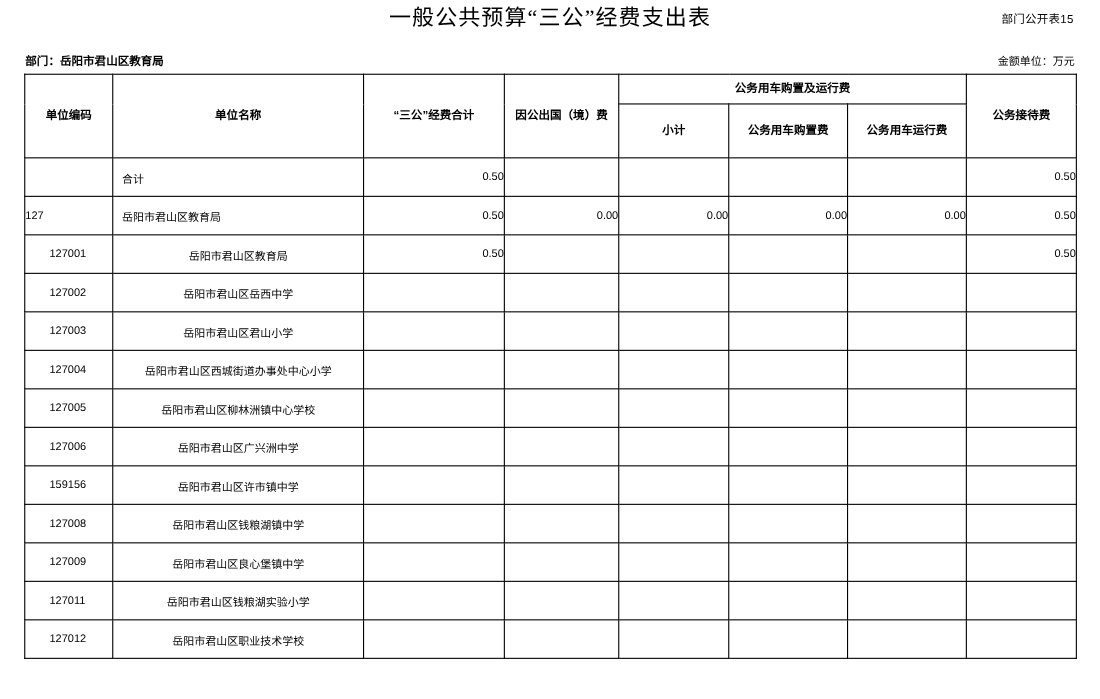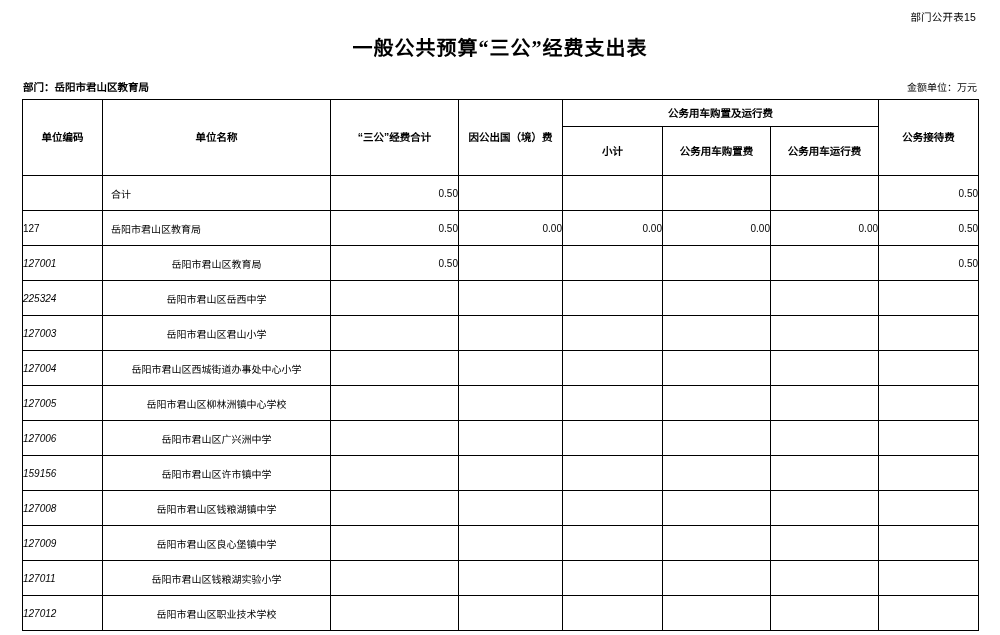--- a/index.html
+++ b/index.html
@@ -26,24 +26,23 @@
     position: absolute;
     top: 9px;
     right: 24px;
     font-size: 10.5px;
     letter-spacing: 0.2px;
     color: #000;
   }
   .doc-title {
     text-align: center;
     font-family: "Liberation Serif", serif;
-    font-weight: bold;
+    font-weight: normal;
     font-size: 20px;
     letter-spacing: 1px;
-    padding-top: 32px;
     padding-bottom: 2px;
   }
   .meta-row {
     display: flex;
     justify-content: space-between;
     align-items: center;
     font-size: 10.5px;
     font-weight: bold;
     margin-top: 16px;
     margin-bottom: 5px;
@@ -81,21 +80,21 @@
   th.tall {
     height: 66px;
   }
   td.code {
     height: 34px;
     padding-left: 10px;
     font-size: 10px;
     text-align: left;
   }
   td.code.indent {
-    font-style: italic;
+    padding-left: 22px;
   }
   td.name {
     height: 34px;
     padding-left: 4px;
     font-size: 10px;
     text-align: center;
   }
   td.name.lead {
     text-align: left;
     padding-left: 8px;
@@ -180,21 +179,21 @@
           <td class="code indent">127001</td>
           <td class="name">岳阳市君山区教育局</td>
           <td class="num">0.50</td>
           <td class="num"></td>
           <td class="num"></td>
           <td class="num"></td>
           <td class="num"></td>
           <td class="num">0.50</td>
         </tr>
         <tr>
-          <td class="code indent">225324</td>
+          <td class="code indent">127002</td>
           <td class="name">岳阳市君山区岳西中学</td>
           <td class="num"></td>
           <td class="num"></td>
           <td class="num"></td>
           <td class="num"></td>
           <td class="num"></td>
           <td class="num"></td>
         </tr>
         <tr>
           <td class="code indent">127003</td>

